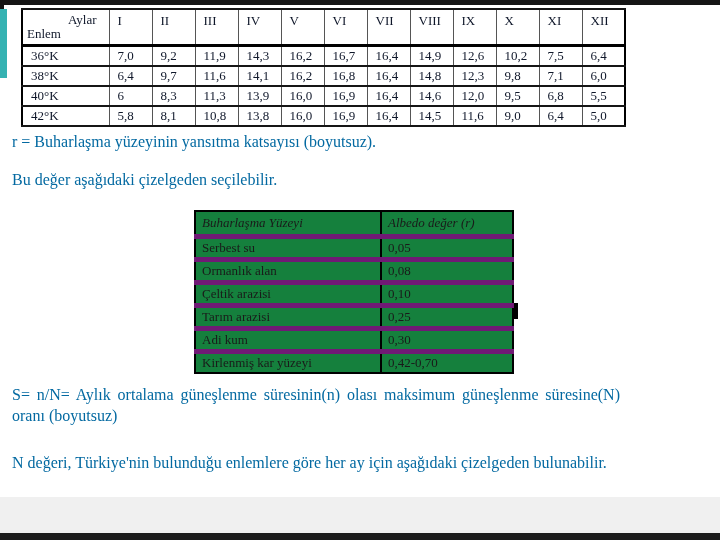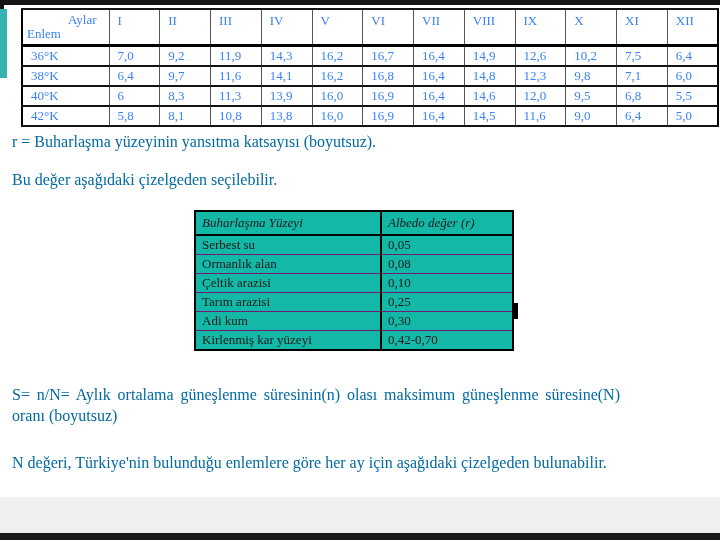--- a/index.html
+++ b/index.html
@@ -10,51 +10,51 @@
   }
   
   .top-border  { position:absolute; left:0; top:0; width:720px; height:5px; background:#151515; }
   .left-corner { position:absolute; left:0; top:0; width:4px;  height:42px; background:#151515; }
   .teal-bar    { position:absolute; left:0; top:9px; width:7px; height:69px; background:#35b2b2; }
   .bottom-band   { position:absolute; left:0; top:497px; width:720px; height:36px; background:#f0f0f0; }
   .bottom-border { position:absolute; left:0; top:533px; width:720px; height:7px; background:#1c1c1c; }
 
   
   .months-table {
-    position:absolute; left:21px; top:8px; width:698px;
+    position:absolute; left:21px; top:8px; width:605px;
     border-collapse:collapse; table-layout:fixed;
     border:2px solid #000; background:#fff;
-    font-size:13px; color:#3b82f6;
+    font-size:13px; color:#0f172a;
   }
   .months-table .c0 { width:87px; }
   .months-table th, .months-table td {
     border-left:1px solid #555; border-right:1px solid #555;
     border-top:2px solid #151515; border-bottom:2px solid #151515;
     font-weight:normal; text-align:left; white-space:nowrap;
     padding:1px 2px 1px 8px; height:16px; overflow:hidden;
   }
   .months-table tr.hdr th { height:30px; vertical-align:top; padding-top:3px; border-bottom:3px solid #000; }
   .months-table .corner { position:relative; padding:0; }
   .corner-top    { position:absolute; top:2px; right:12px; }
   .corner-bottom { position:absolute; bottom:2px; left:4px; }
 
   
   .albedo-table {
     position:absolute; left:194px; top:210px; width:320px;
     border-collapse:collapse; table-layout:fixed;
-    border:2px solid #000; background:#14b8a6;
+    border:2px solid #000; background:#15803d;
     font-size:13px; color:#1a1a1a;
   }
   .albedo-table .a0 { width:186px; }
   .albedo-table th {
     font-style:italic; font-weight:normal; text-align:left;
     border-bottom:2px solid #000; height:20px; padding:1px 4px 1px 6px; white-space:nowrap; overflow:hidden;
   }
   .albedo-table td {
-    border-top:1px solid #701a75; height:16px;
+    border-top:5px solid #701a75; height:16px;
     padding:1px 0 1px 6px; white-space:nowrap; overflow:hidden;
   }
   .albedo-table th:first-child, .albedo-table td:first-child { border-right:2px solid #000; }
 
   .text-cursor { position:absolute; left:514px; top:303px; width:4px; height:16px; background:#000; }
 
   
   p.doc { position:absolute; margin:0; font-size:16px; line-height:21px; color:#0369a1; }
   .p-r  { left:12px; top:131px; }
   .p-rn { left:12px; top:169px; }

